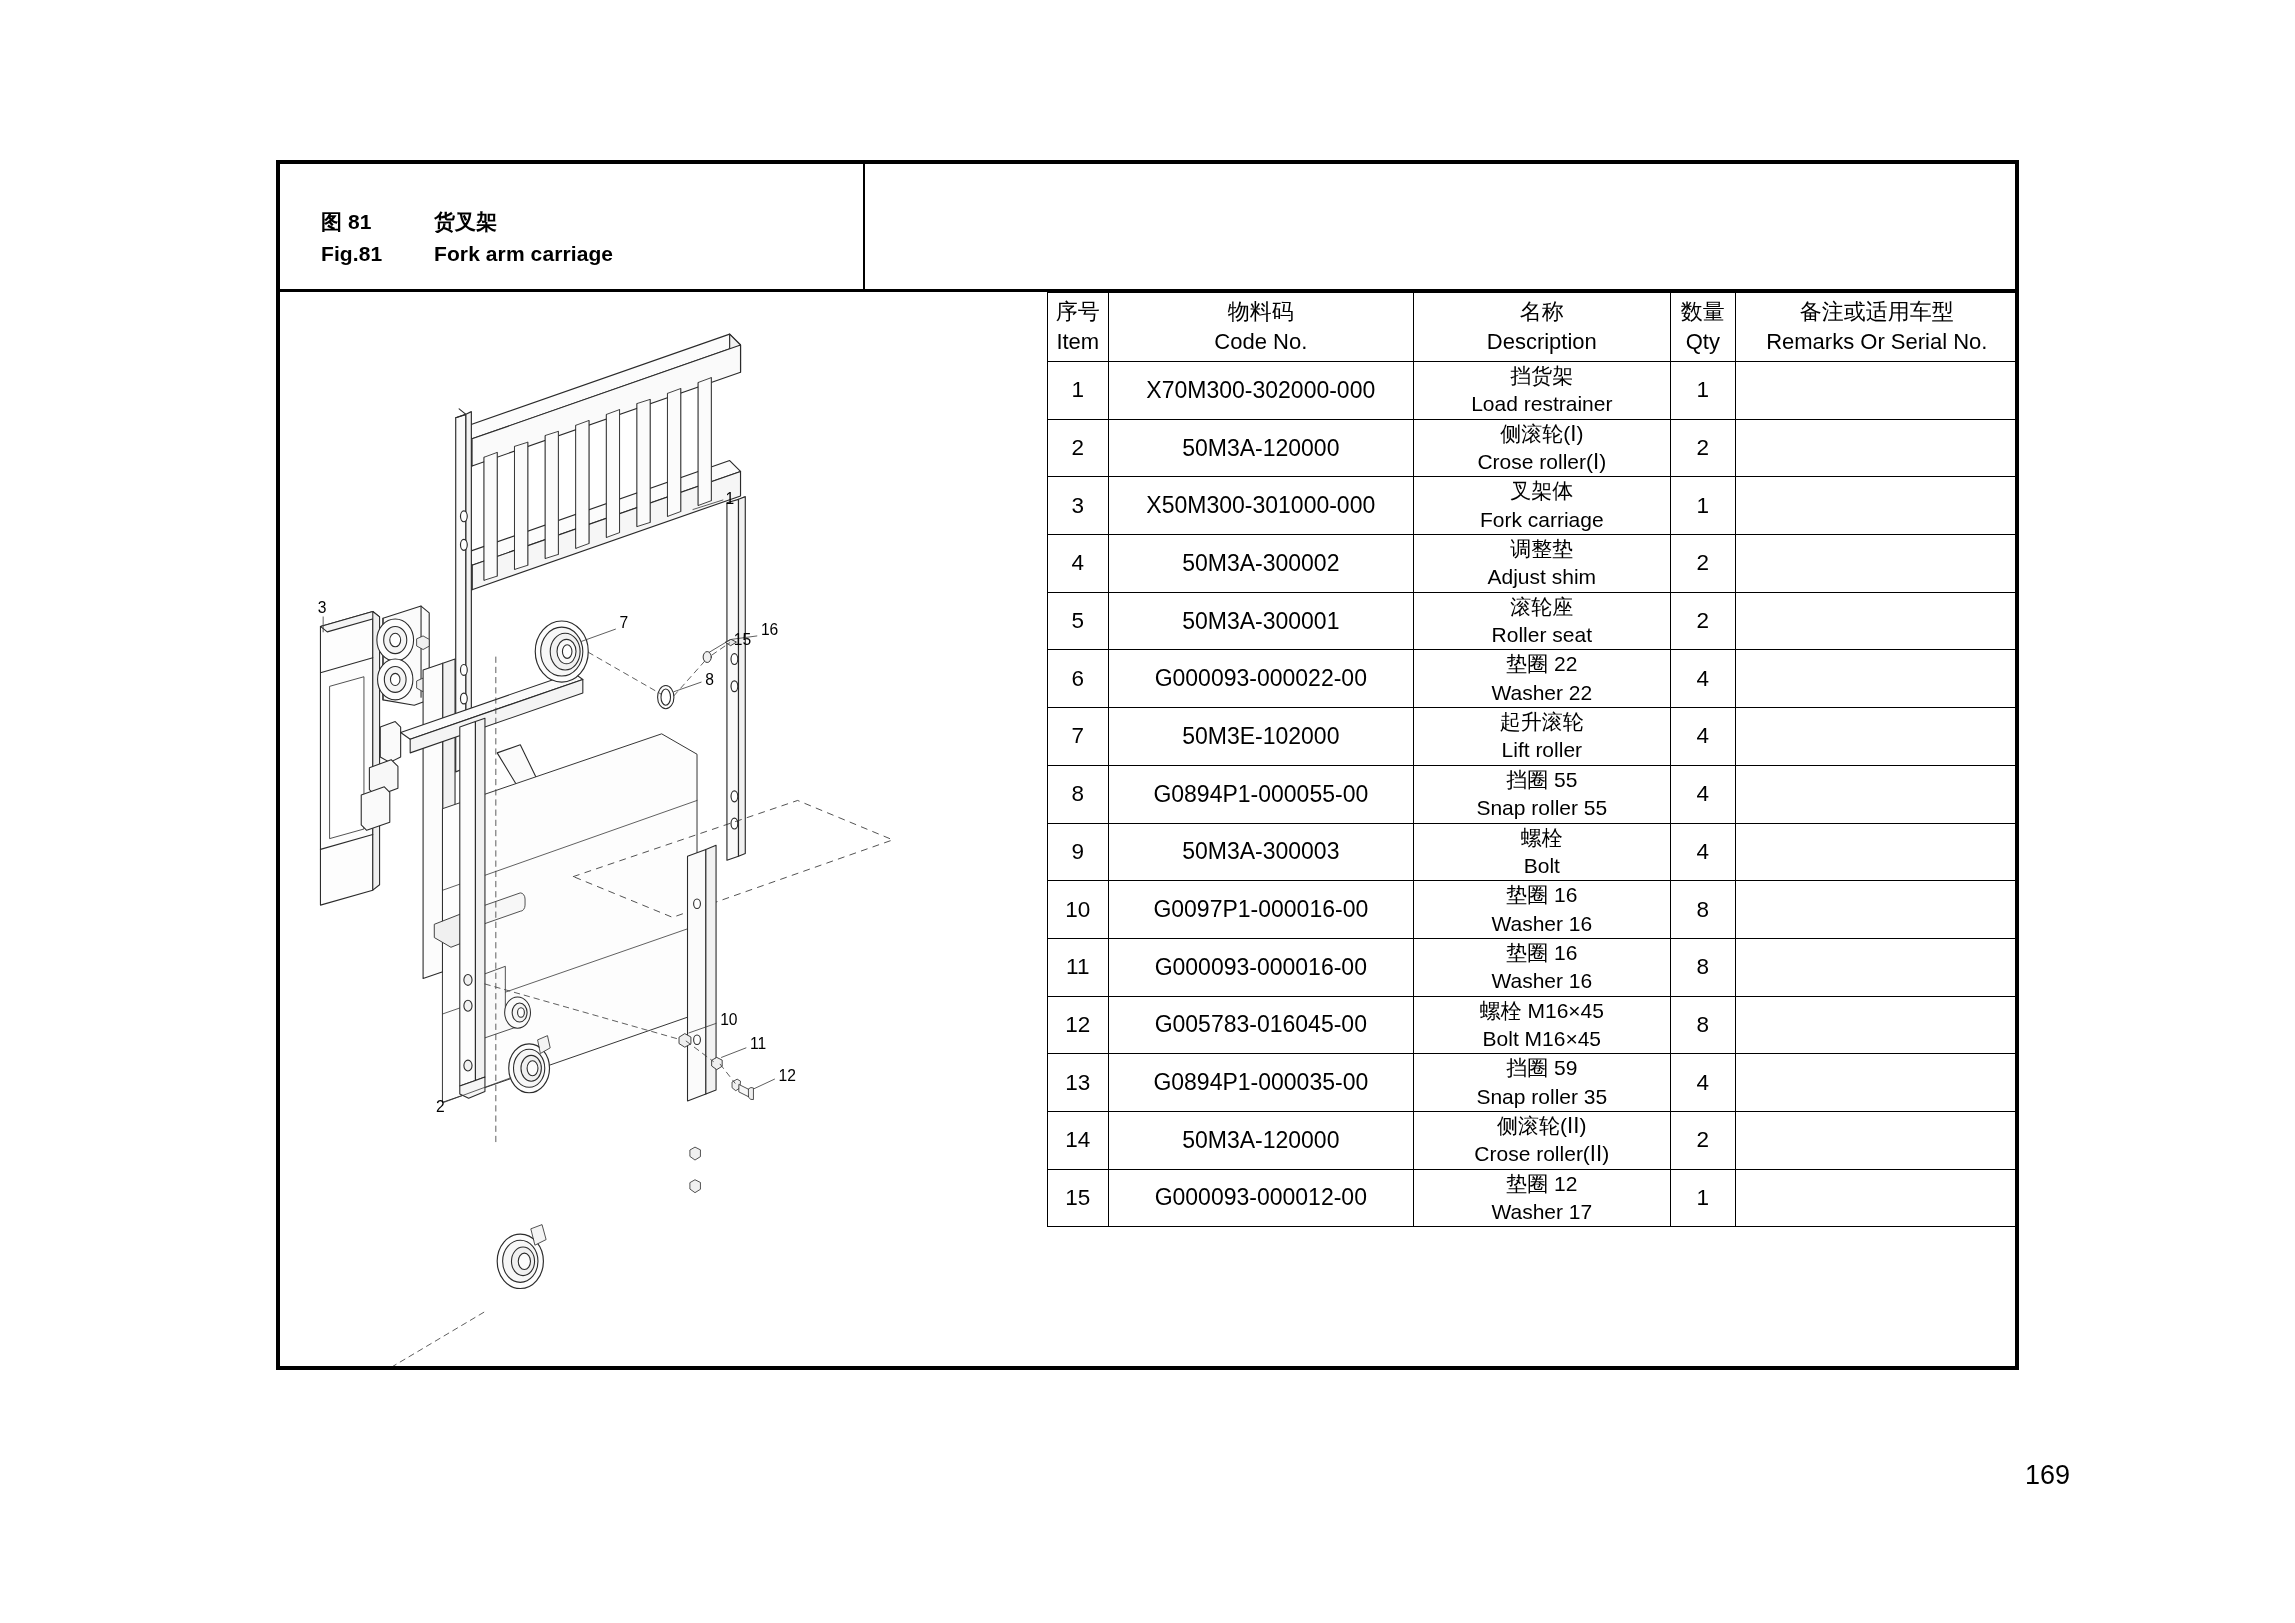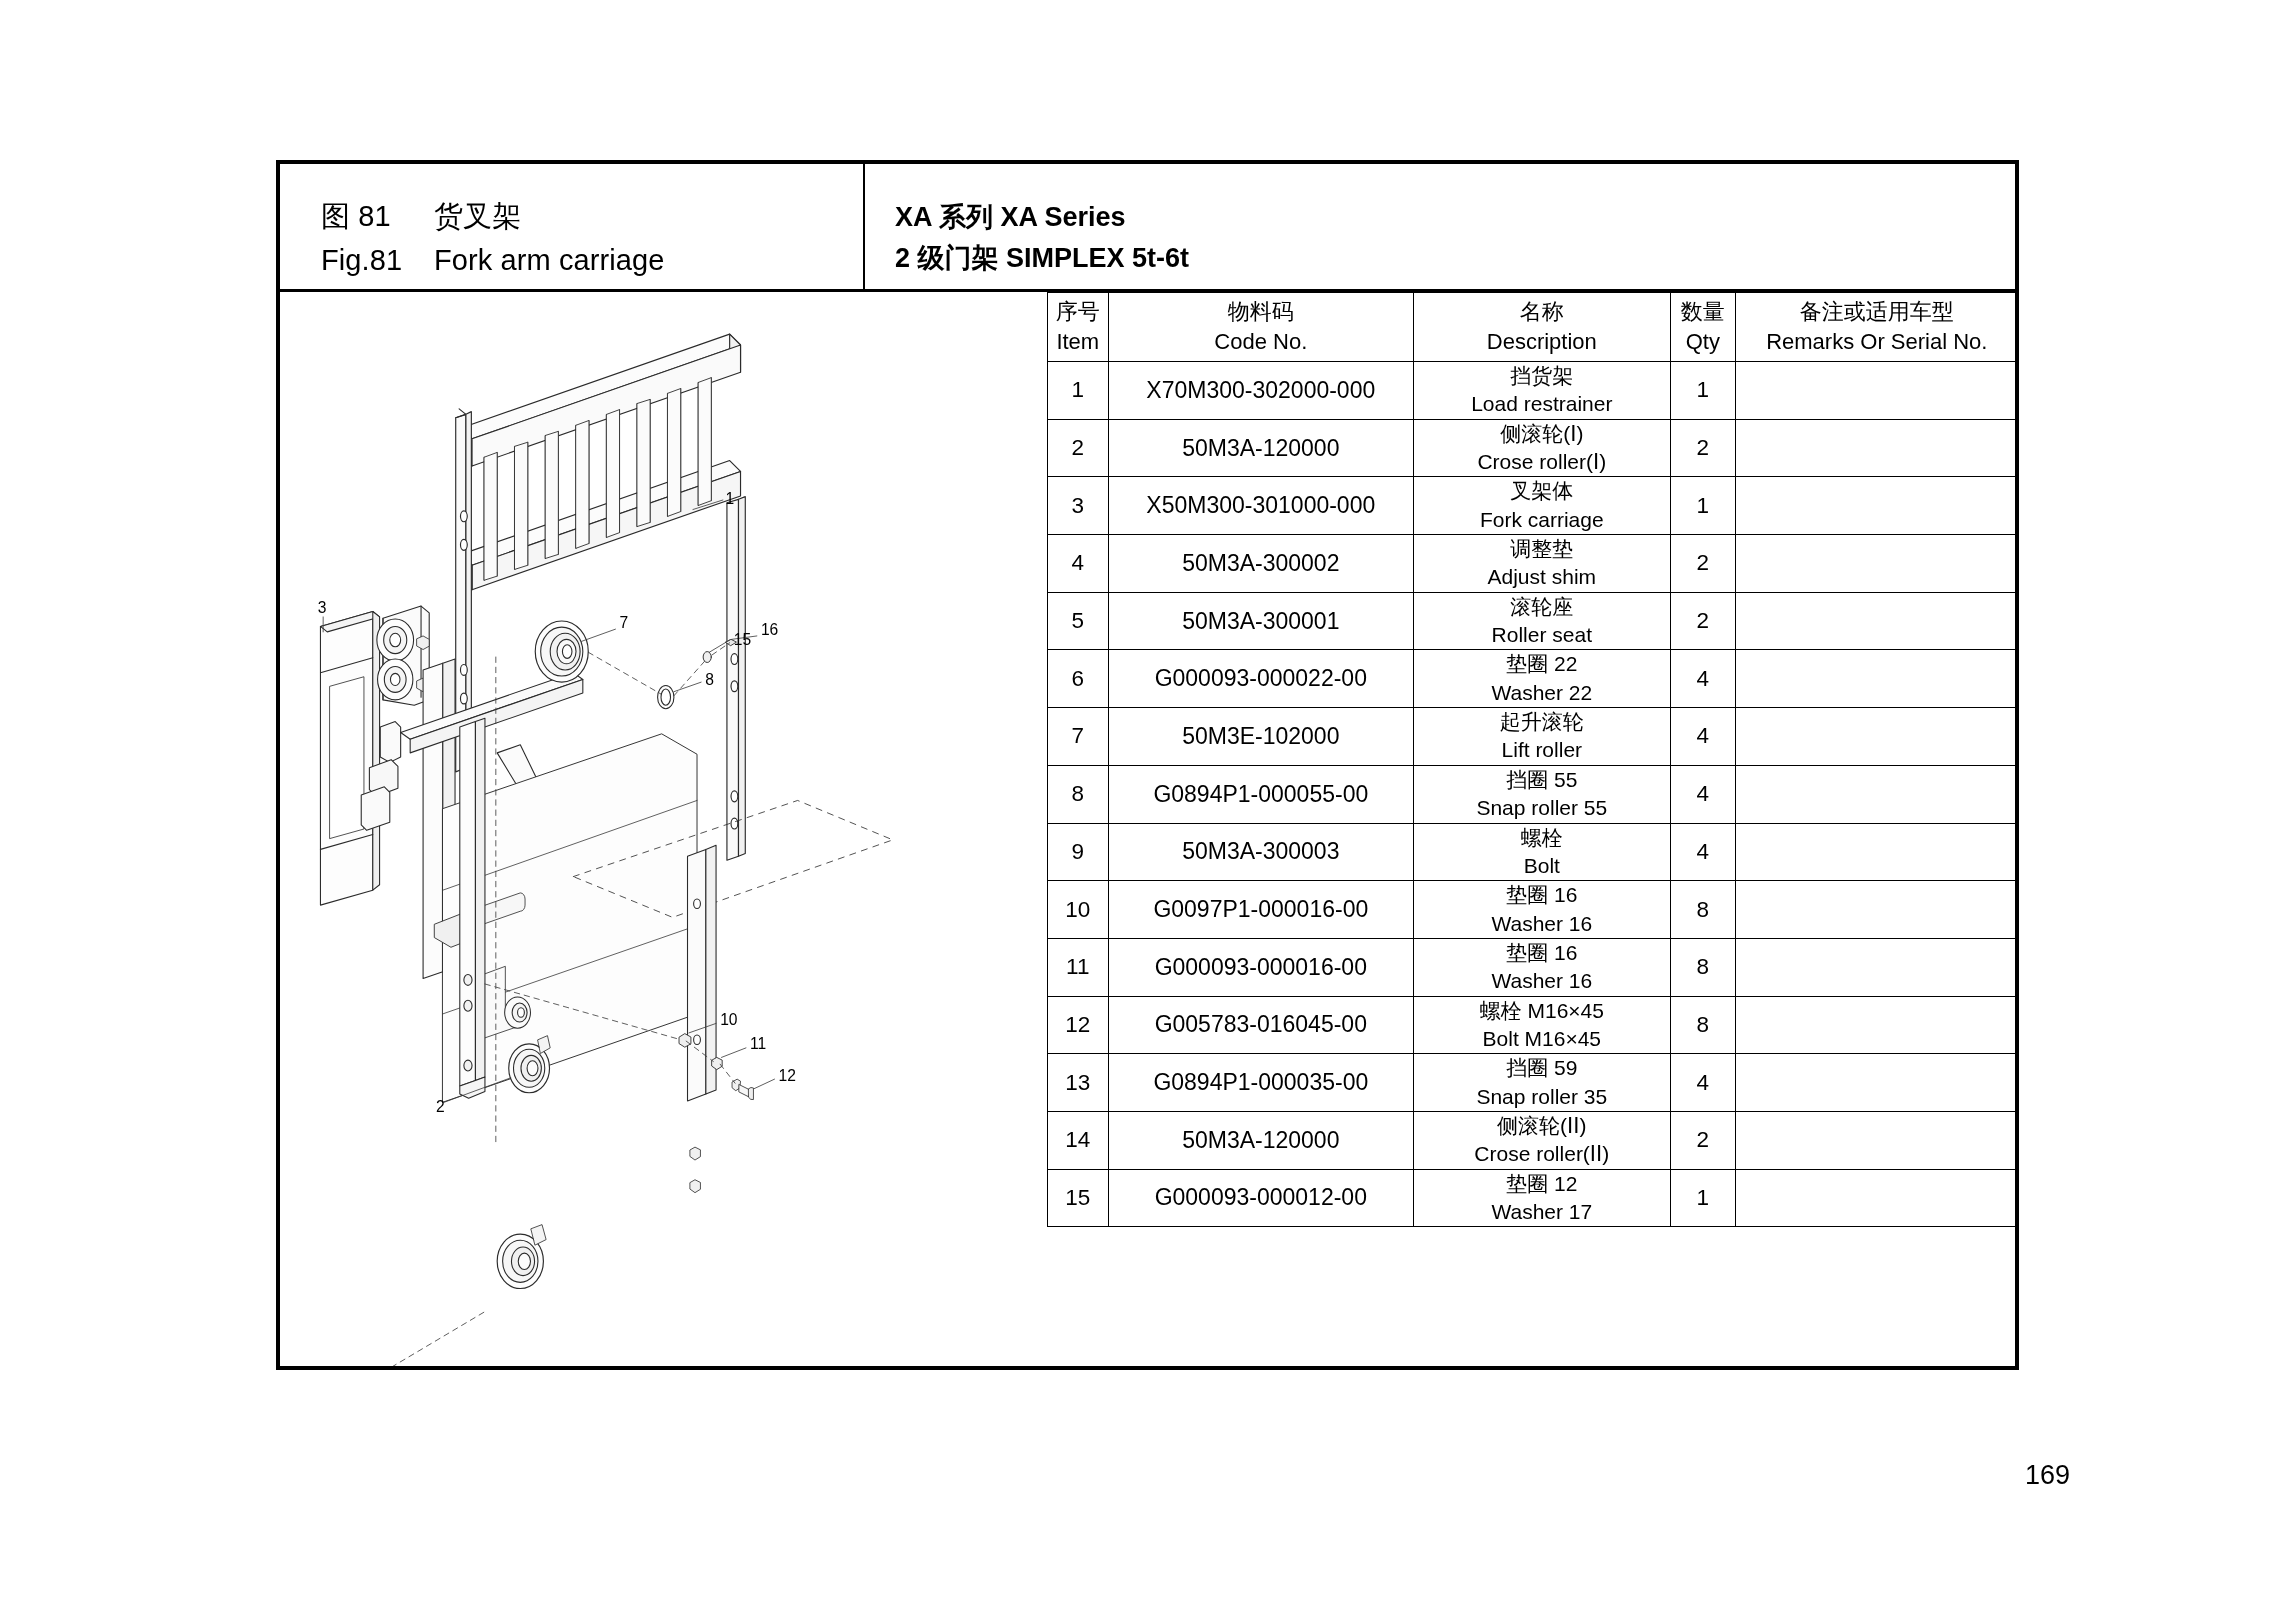--- a/index.html
+++ b/index.html
@@ -51,22 +51,22 @@
   }
   .header-right {
     flex: 1;
     box-sizing: border-box;
     padding: 23px 0 0 30px;
     display: flex;
     flex-direction: column;
     justify-content: center;
   }
   .hdr-line {
-    font-weight: normal;
-    font-size: 29px;
+    font-weight: bold;
+    font-size: 21px;
     line-height: 1.52;
     white-space: nowrap;
     letter-spacing: 0.1px;
   }
   .hdr-line .fignum {
     display: inline-block;
     min-width: 113px;
   }
   .hdr-line-r {
     font-weight: bold;
@@ -169,24 +169,20 @@
 <div class="catalog-frame">
 
   <div class="header-band">
     <div class="header-left">
       <div class="hdr-line">
         <span class="fignum">图 81</span><span>货叉架</span>
       </div>
       <div class="hdr-line">
         <span class="fignum">Fig.81</span><span>Fork arm carriage</span>
       </div>
-    </div>
-    <div class="header-right">
-      <div class="hdr-line-r">XA 系列 XA Series</div>
-      <div class="hdr-line-r">2 级门架  SIMPLEX 5t-6t</div>
     </div>
   </div>
 
   <div class="body-area">
 
     <div class="drawing-pane">
       <svg viewBox="0 0 1118 1580" preserveAspectRatio="xMidYMid meet">
         <g fill="none" stroke="#2b2b2b" stroke-width="1.6" stroke-linejoin="round" stroke-linecap="round">
 
           <g stroke-width="1.7">

